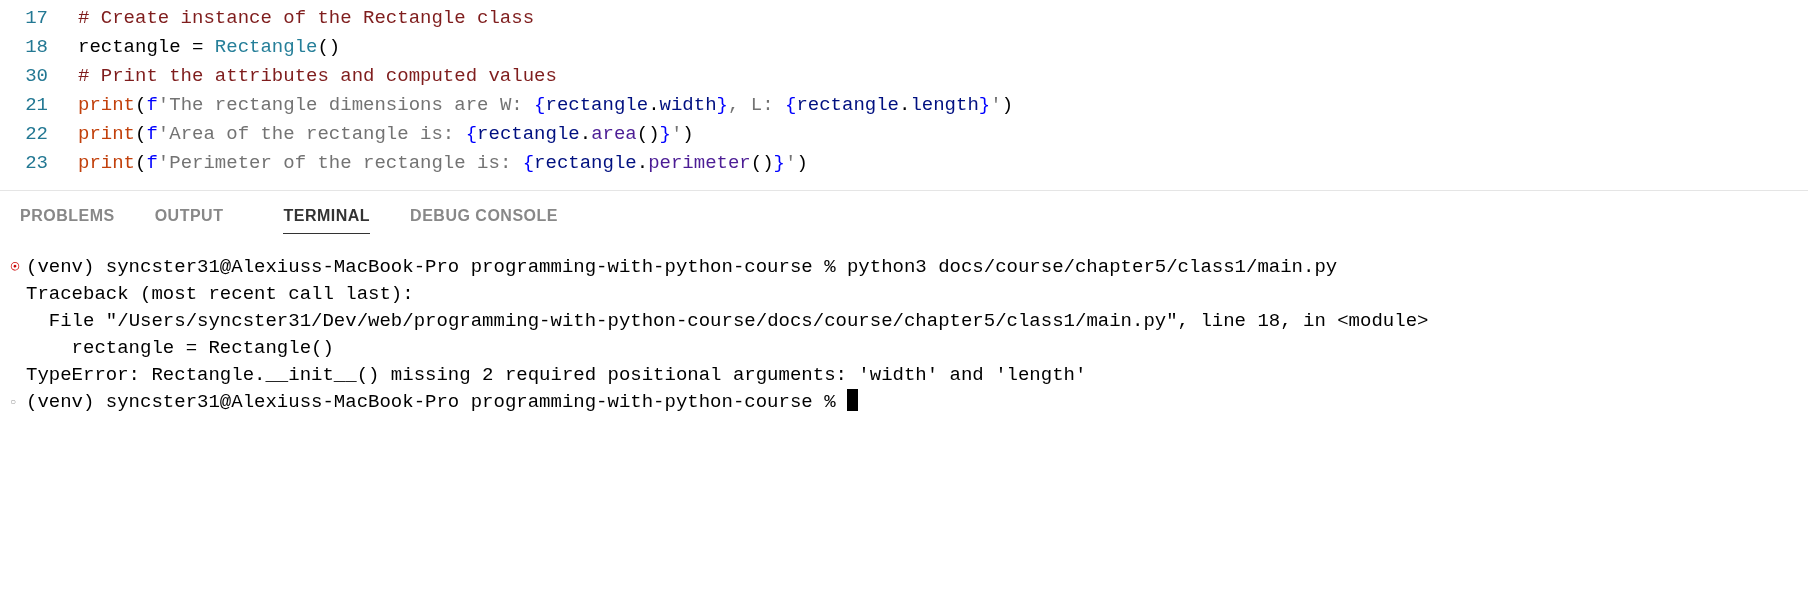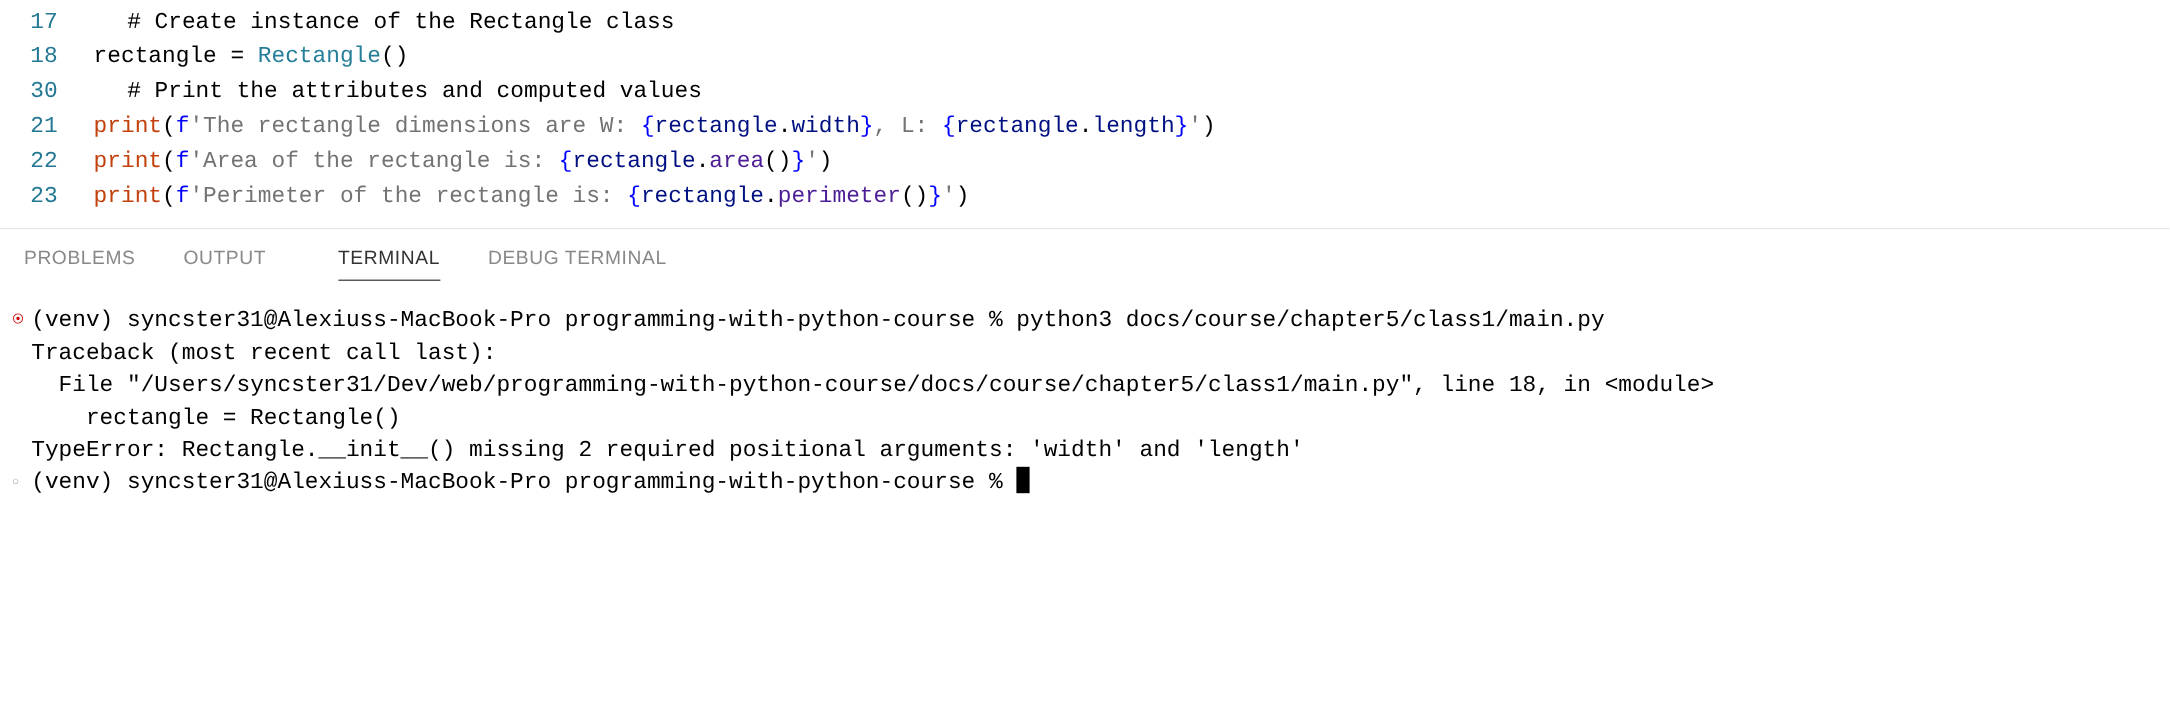--- a/index.html
+++ b/index.html
@@ -28,21 +28,21 @@
     .line-number {
       width: 70px;
       text-align: right;
       padding-right: 30px;
       color: #237893;
       user-select: none;
     }
     .code-content {
       flex: 1;
     }
-    .comment { color: #000000; margin-left: 28px; }
+    .comment { color: #7f1d1d; }
     .identifier { color: #000000; }
     .class-name { color: #267f99; }
     .function { color: #c2410c; }
     .string { color: #737373; }
     .fstring-expr { color: #0000ff; }
     .operator { color: #000000; }
     .punct { color: #000000; }
     .method { color: #4c1d95; }
     .attr { color: #001080; }
     
@@ -53,21 +53,21 @@
     
     .panel-tabs {
       display: flex;
       padding: 16px 20px 0 20px;
       gap: 40px;
       font-family: -apple-system, 'Segoe UI', sans-serif;
       font-size: 16px;
     }
     .panel-tab {
       color: #888888;
-      font-weight: 400;
+      font-weight: 700;
       letter-spacing: 0.5px;
       cursor: pointer;
       padding-bottom: 8px;
     }
     .panel-tab.active {
       color: #333333;
       border-bottom: 1.5px solid #333333;
       margin-left: 20px;
     }
     
@@ -115,21 +115,21 @@
     <div class="code-line"><div class="line-number">22</div><div class="code-content"><span class="function">print</span><span class="punct">(</span><span class="fstring-expr">f</span><span class="string">'Area of the rectangle is: </span><span class="fstring-expr">{</span><span class="attr">rectangle</span><span class="punct">.</span><span class="method">area</span><span class="punct">()</span><span class="fstring-expr">}</span><span class="string">'</span><span class="punct">)</span></div></div>
     <div class="code-line"><div class="line-number">23</div><div class="code-content"><span class="function">print</span><span class="punct">(</span><span class="fstring-expr">f</span><span class="string">'Perimeter of the rectangle is: </span><span class="fstring-expr">{</span><span class="attr">rectangle</span><span class="punct">.</span><span class="method">perimeter</span><span class="punct">()</span><span class="fstring-expr">}</span><span class="string">'</span><span class="punct">)</span></div></div>
   </div>
 
 <div class="panel-divider"></div>
 
 <div class="panel-tabs">
   <div class="panel-tab">PROBLEMS</div>
   <div class="panel-tab">OUTPUT</div>
   <div class="panel-tab active">TERMINAL</div>
-  <div class="panel-tab">DEBUG TERMINAL</div>
+  <div class="panel-tab">DEBUG CONSOLE</div>
 </div>
 
 <div class="terminal" id="terminal">
     <div class="terminal-line"><span class="term-bullet red">⦿</span><span class="term-text">(venv) syncster31@Alexiuss-MacBook-Pro programming-with-python-course % python3 docs/course/chapter5/class1/main.py</span></div>
     <div class="terminal-line"><span class="term-bullet"></span><span class="term-text">Traceback (most recent call last):</span></div>
     <div class="terminal-line"><span class="term-bullet"></span><span class="term-text">  File "/Users/syncster31/Dev/web/programming-with-python-course/docs/course/chapter5/class1/main.py", line 18, in &lt;module&gt;</span></div>
     <div class="terminal-line"><span class="term-bullet"></span><span class="term-text">    rectangle = Rectangle()</span></div>
     <div class="terminal-line"><span class="term-bullet"></span><span class="term-text">TypeError: Rectangle.__init__() missing 2 required positional arguments: 'width' and 'length'</span></div>
     <div class="terminal-line"><span class="term-bullet">○</span><span class="term-text">(venv) syncster31@Alexiuss-MacBook-Pro programming-with-python-course % <span class="cursor"></span></span></div>
   </div>

